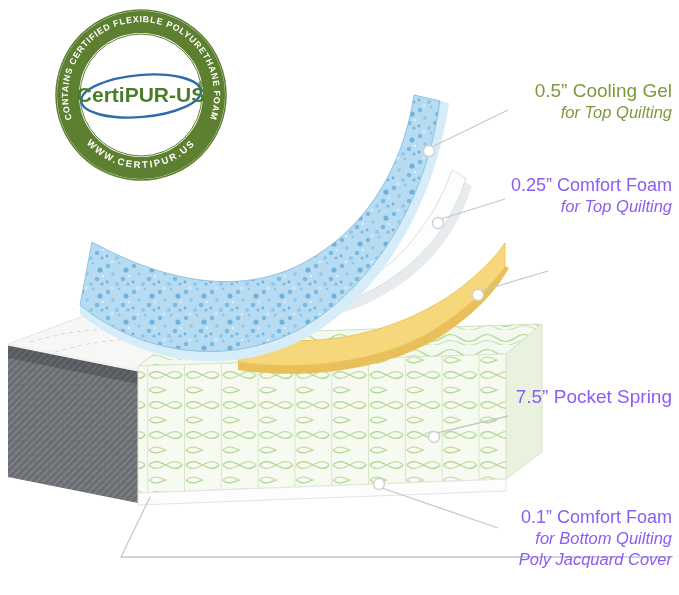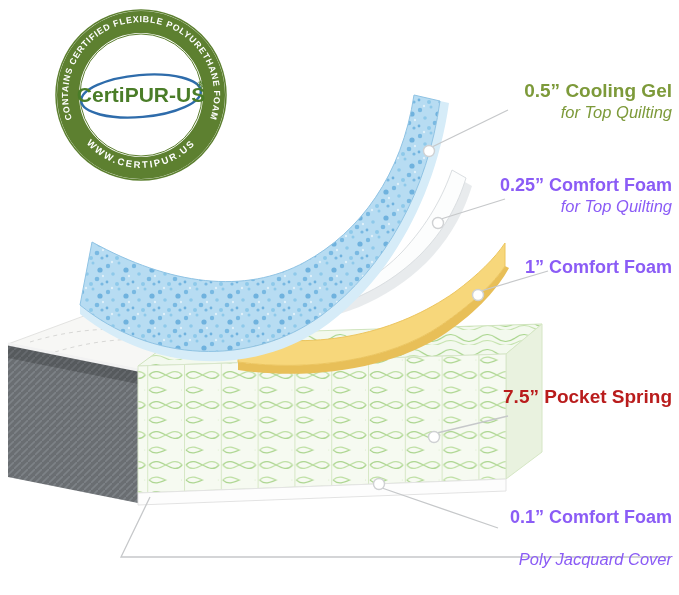--- a/index.html
+++ b/index.html
@@ -2,25 +2,25 @@
 <html><head>
 <meta charset="utf-8">
 <style>
   html,body{margin:0;padding:0;background:#ffffff;}
   .stage{
     position:relative;width:679px;height:595px;background:#ffffff;overflow:hidden;
     font-family:"Liberation Sans",sans-serif;
   }
   .art{position:absolute;left:0;top:0;}
   .callout{position:absolute;right:7px;text-align:right;line-height:1.2;color:#8b5cf6;}
-  .callout .bold{font-weight:700;font-size:18px;text-align:right;}
+  .callout .bold{font-weight:400;font-size:18px;text-align:right;}
   .callout .reg{font-size:16.5px;font-style:italic;}
   .callout.big .bold{font-size:19px;}
   .callout.green{color:#7d9a3a;}
-  .callout.orange{color:#b91c1c;}
+  .callout.orange{color:#8b5cf6;}
   .badge-band-text{fill:#ffffff;font-size:8.8px;font-weight:700;letter-spacing:0.8px;}
   .badge-bottom-text{fill:#ffffff;font-size:9.5px;font-weight:700;letter-spacing:2px;}
   .brand-text{fill:#4a7d28;font-size:21px;font-weight:700;}
   .brand-reg{fill:#4a7d28;font-size:9px;font-weight:700;}
 </style>
 </head>
 <body>
 
 <div class="stage">
 
@@ -132,29 +132,27 @@
   <div class="callout green big" style="top:80px">
     <div class="bold">0.5” Cooling Gel</div>
     <div class="reg">for Top Quilting</div>
   </div>
 
   <div class="callout" style="top:175px">
     <div class="bold">0.25” Comfort Foam</div>
     <div class="reg">for Top Quilting</div>
   </div>
 
-  <div class="callout" style="top:257px">
-    <div class="bold">1” Comfort Foam</div>
-  </div>
 
   <div class="callout orange big" style="top:386px">
     <div class="bold">7.5” Pocket Spring</div>
   </div>
 
   <div class="callout" style="top:507px">
     <div class="bold">0.1” Comfort Foam</div>
+    <div class="reg">for Bottom Quilting</div>
   </div>
 
   <div class="callout" style="top:550px">
     <div class="reg">Poly Jacquard Cover</div>
   </div>
 
 </div>
 
 </body></html>

